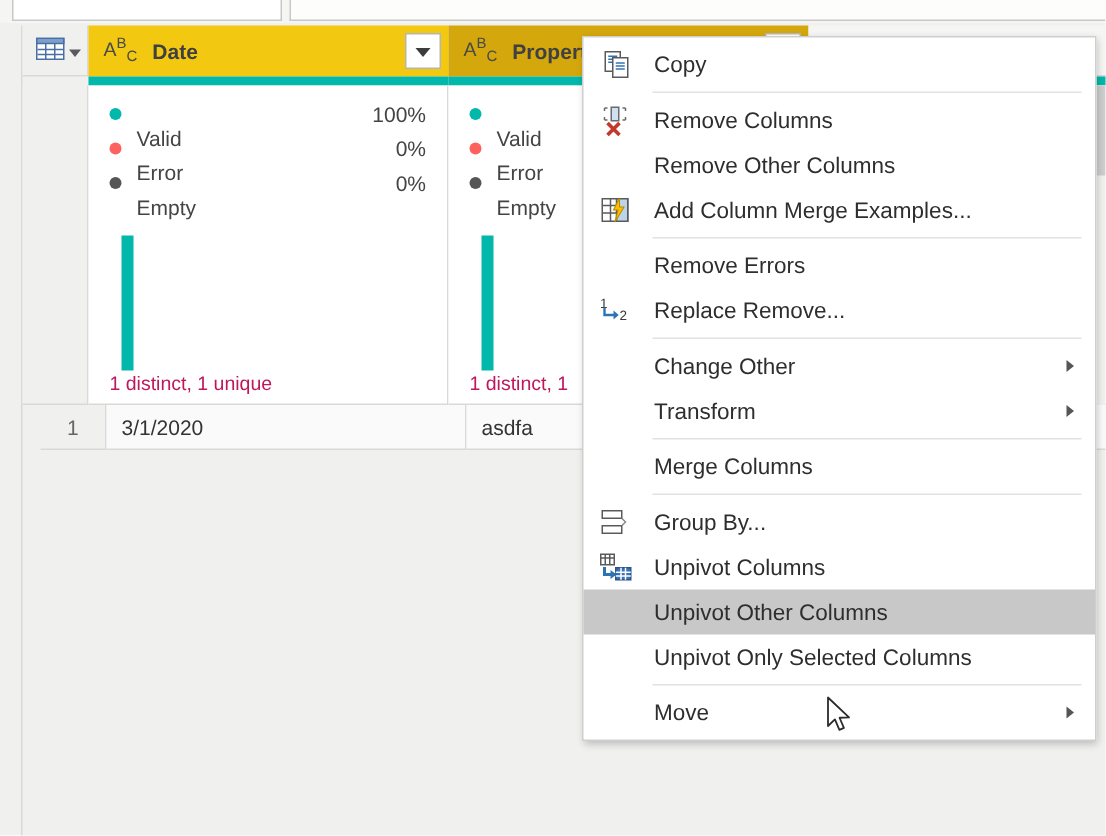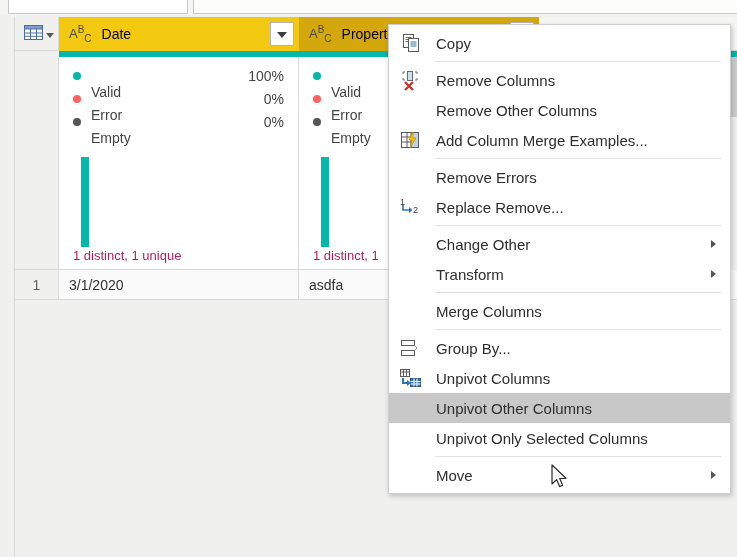--- a/index.html
+++ b/index.html
@@ -49,20 +49,21 @@
     left: 0; top: 15px;
     width: 737px; height: 542px;
     background: #f0f0ee;
   }
   #grid-inner {
     position: absolute;
     left: 14px; top: 2px;
     right: 0; bottom: 0;
     background: #f0f0ee;
     border-left: 1px solid #d9d9d9;
+    padding-left: 12px;
   }
 
   
   .header-row {
     position: absolute;
     left: 0; top: 0;
     height: 34px;
     width: 100%;
   }
   .hdr-corner {
@@ -108,23 +109,23 @@
     font-size: 13px;
     color: #4a4a4a;
     letter-spacing: 0;
     white-space: nowrap;
     flex: none;
   }
   .abc-icon .sup { font-size: 10px; vertical-align: super; }
   .abc-icon .sub { font-size: 10px; vertical-align: sub; }
   .col-title {
     margin-left: 10px;
-    font-weight: normal;
+    font-weight: bold;
     font-size: 14px;
-    color: #000000;
+    color: #404040;
     white-space: nowrap;
   }
   .filter-btn {
     position: absolute;
     top: 5px;
     width: 24px; height: 24px;
     background: #ffffff;
     border: 1px solid #b5b5b5;
     box-sizing: border-box;
   }

